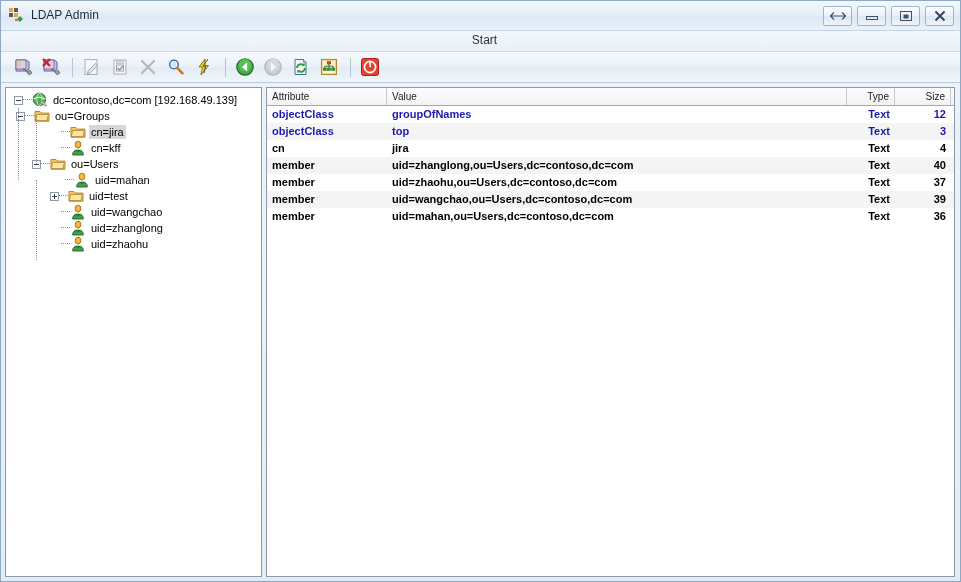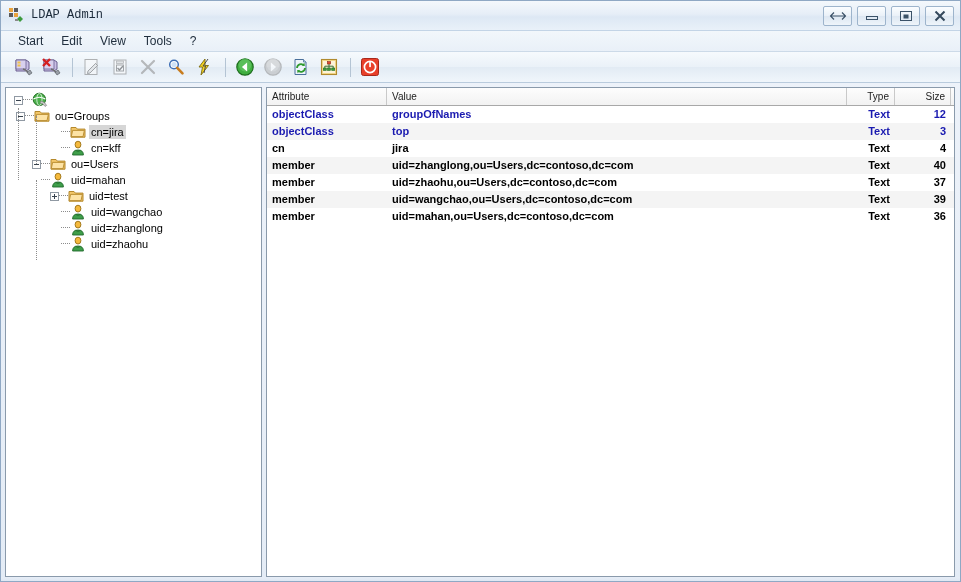--- a/index.html
+++ b/index.html
@@ -30,21 +30,20 @@
 
   
   .titlebar {
     position: absolute;
     left: 0; top: 0;
     width: 959px;
     height: 30px;
     background: linear-gradient(to bottom, #f4f8fc 0%, #e6eef7 45%, #dde8f4 55%, #e9f1f9 100%);
     border-bottom: 1px solid #c3d4e6;
     box-sizing: border-box;
-    font-family: Liberation Mono, monospace;
   }
   .title-left {
     position: absolute;
     left: 7px; top: 6px;
     display: flex;
     align-items: center;
     gap: 7px;
   }
   .app-icon {
     width: 16px; height: 16px;
@@ -79,20 +78,21 @@
   .menubar {
     position: absolute;
     left: 0; top: 30px;
     width: 959px; height: 21px;
     background: linear-gradient(to bottom, #f2f7fb 0%, #e9f0f8 100%);
     border-bottom: 1px solid #ccdae8;
     box-sizing: border-box;
     display: flex;
     align-items: center;
     padding-left: 8px;
+    flex-direction: column;
   }
   .menu-item {
     font-size: 12px;
     color: #22303f;
     padding: 2px 9px;
     cursor: default;
     white-space: nowrap;
   }
 
   
@@ -433,20 +433,21 @@
           <span class="expander"></span>
           <span class="dots"></span>
           <span class="ticon">
             <svg width="16" height="16" viewBox="0 0 16 16">
               <circle cx="7.4" cy="7.4" r="6.2" fill="#4cb04c" stroke="#1e6e1e" stroke-width="1"></circle>
               <path d="M1.4 7 q6 -3.4 12 0" fill="none" stroke="#ffffff" stroke-width="1.1"></path>
               <ellipse cx="7.4" cy="7.4" rx="2.6" ry="6.1" fill="none" stroke="#d9f2d9" stroke-width="0.9"></ellipse>
               <path d="M9 9 q4 1 5.6 4.4 l-1.6 1 q-2 -3.2 -5 -3.6 z" fill="#d0d0d0" stroke="#7a7a7a" stroke-width="0.7"></path>
             </svg>
           </span>
+          <span class="tlabel">dc=contoso,dc=com [192.168.49.139]</span>
         </div>
         <div class="tnode" style="padding-left: 10px;">
           <span class="expander"></span>
           <span class="dots"></span>
           <span class="ticon">
             <svg width="16" height="16" viewBox="0 0 16 16">
               <path d="M1 3.5 h5 l1.4 1.6 H15 V13.2 H1 z" fill="#f3c76a" stroke="#b5892c" stroke-width="1"></path>
               <path d="M2.6 6.4 H14.4 L13 12.6 H1.3 z" fill="#fde3a5" stroke="#b5892c" stroke-width="0.9"></path>
             </svg>
           </span>
@@ -479,21 +480,21 @@
           <span class="expander"></span>
           <span class="dots"></span>
           <span class="ticon">
             <svg width="16" height="16" viewBox="0 0 16 16">
               <path d="M1 3.5 h5 l1.4 1.6 H15 V13.2 H1 z" fill="#f3c76a" stroke="#b5892c" stroke-width="1"></path>
               <path d="M2.6 6.4 H14.4 L13 12.6 H1.3 z" fill="#fde3a5" stroke="#b5892c" stroke-width="0.9"></path>
             </svg>
           </span>
           <span class="tlabel">ou=Users</span>
         </div>
-        <div class="tnode" style="padding-left: 24px;">
+        <div class="tnode" style="padding-left: 48px;">
           <span class="exp-spacer"></span>
           <span class="dots"></span>
           <span class="ticon">
             <svg width="16" height="16" viewBox="0 0 16 16">
               <ellipse cx="8" cy="4.6" rx="2.9" ry="3.4" fill="#f5b93c" stroke="#9a6f12" stroke-width="0.9"></ellipse>
               <path d="M2.6 15 q0 -5 5.4 -5 q5.4 0 5.4 5 z" fill="#3f9e4a" stroke="#1f6a2a" stroke-width="0.9"></path>
               <path d="M5.5 10.4 q2.5 2 5 0" fill="none" stroke="#1f6a2a" stroke-width="0.8"></path>
             </svg>
           </span>
           <span class="tlabel">uid=mahan</span>

